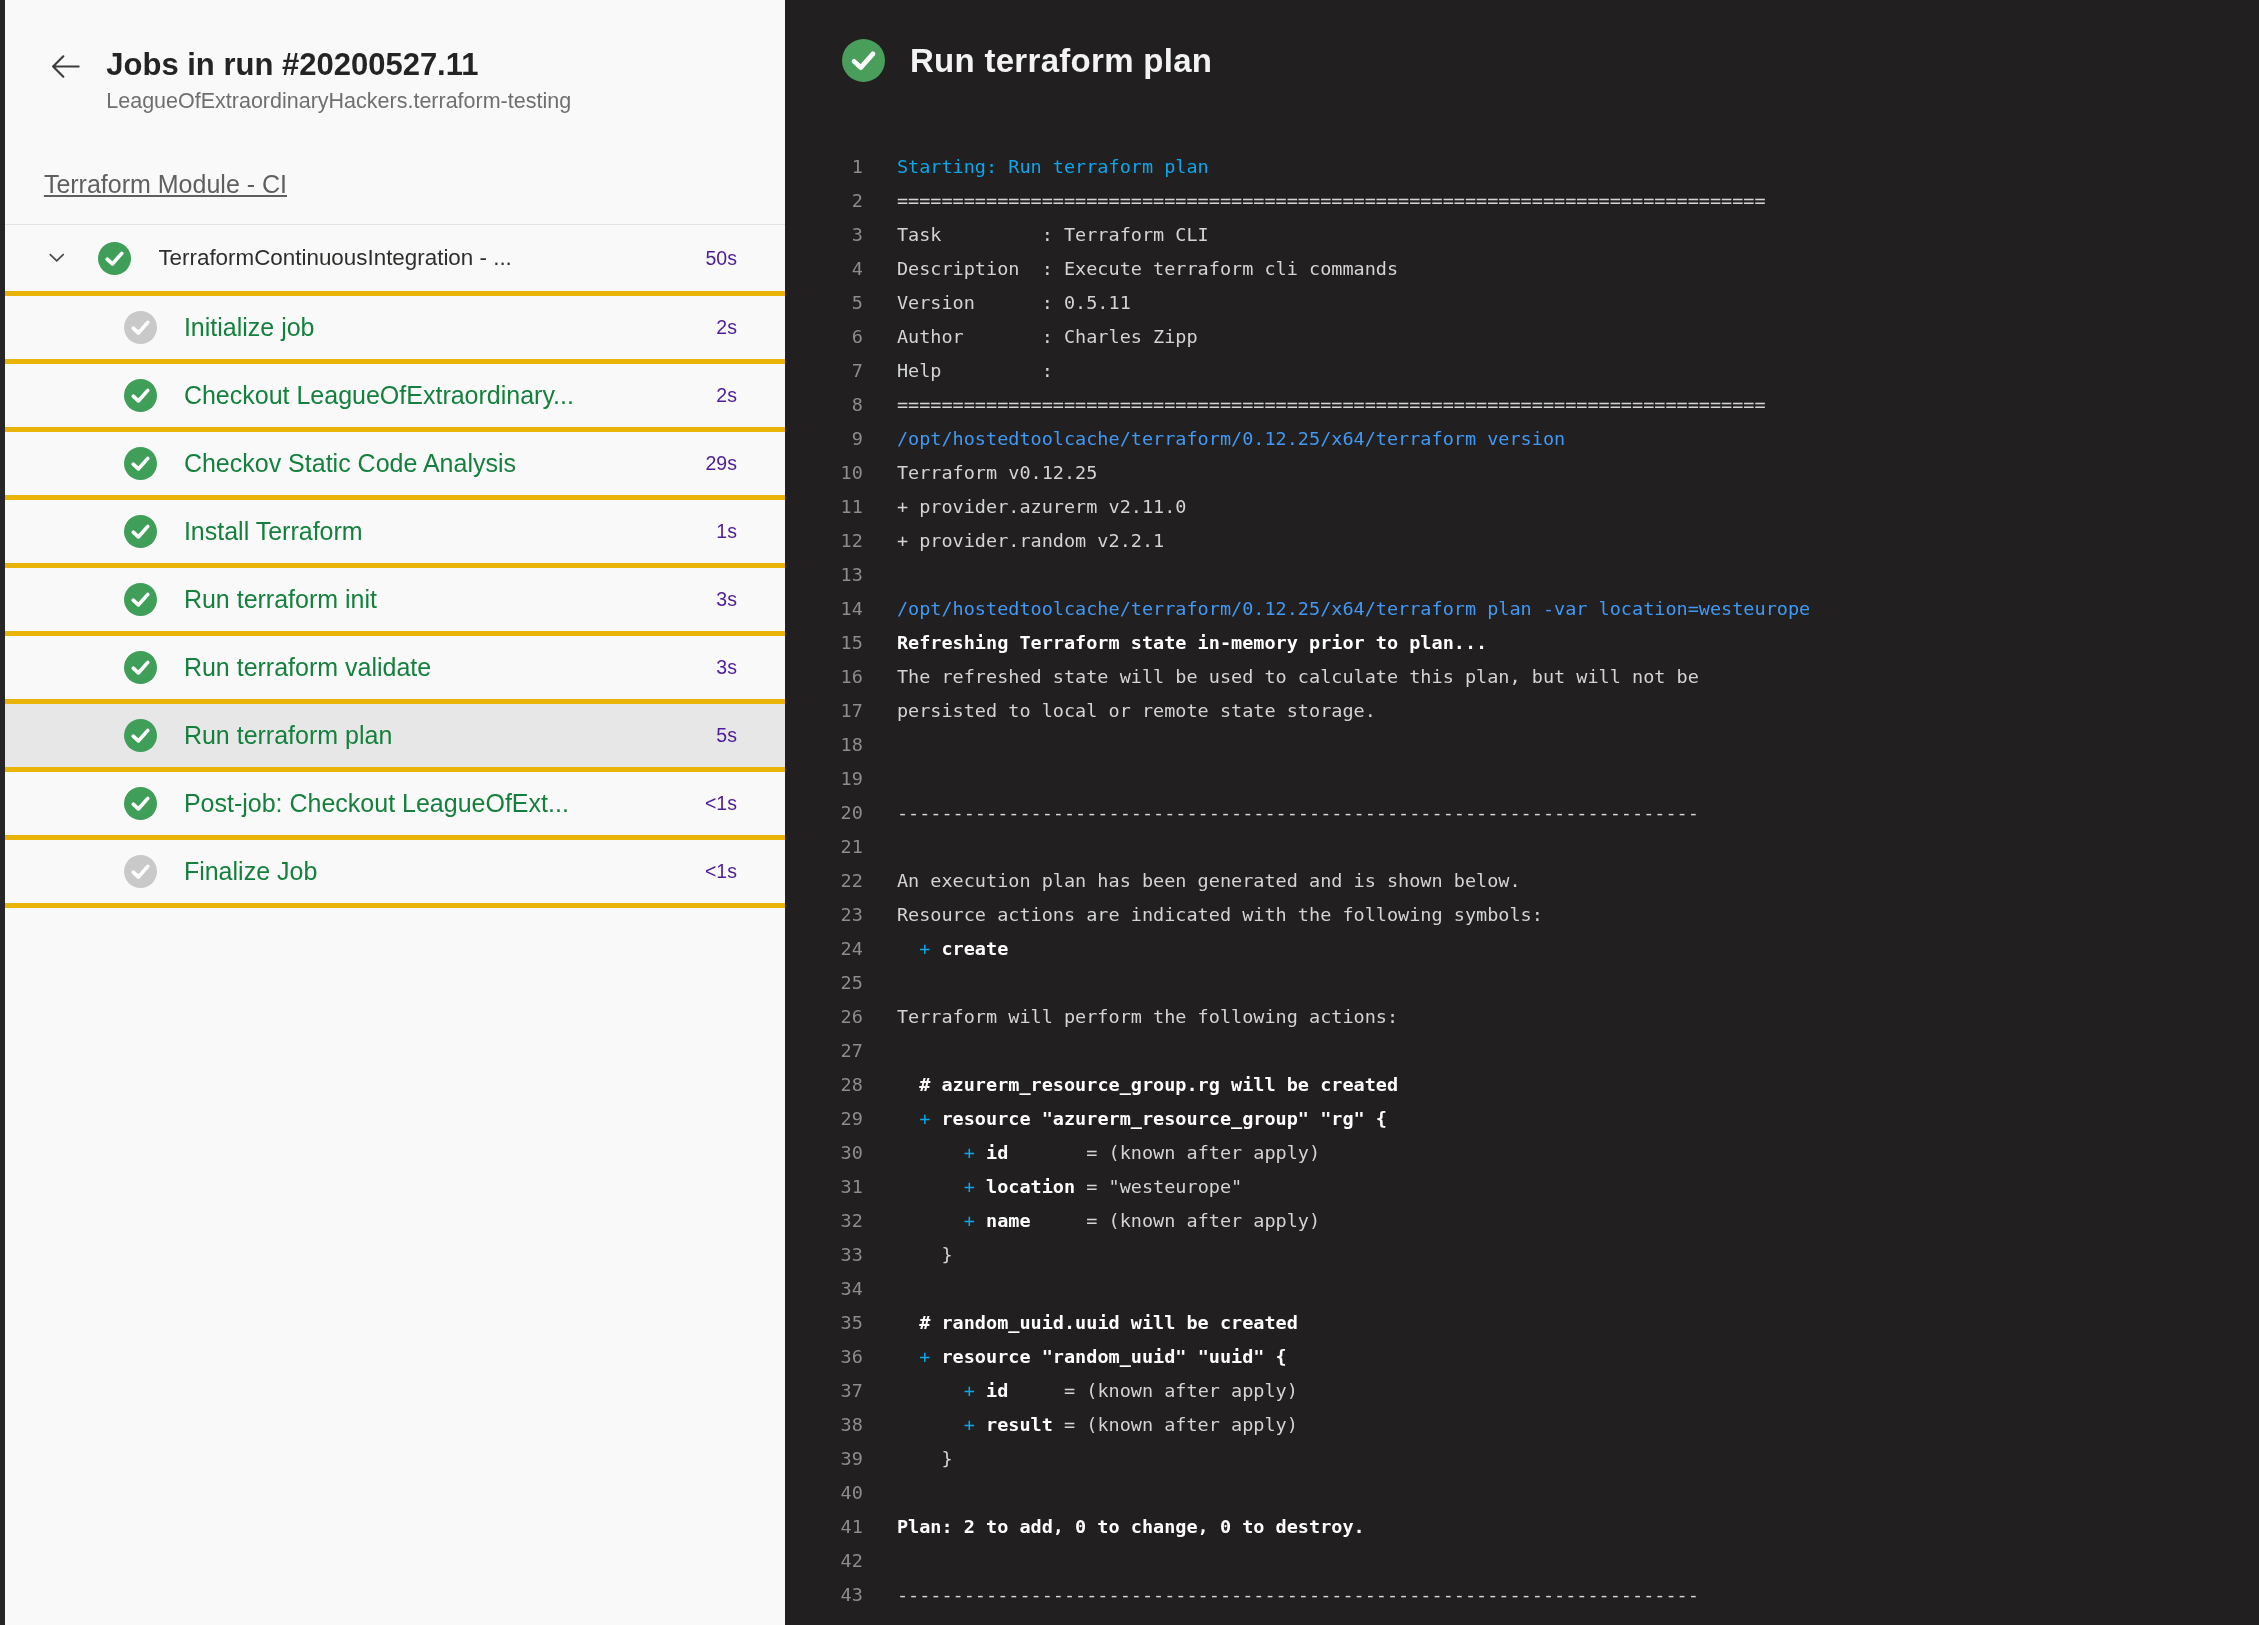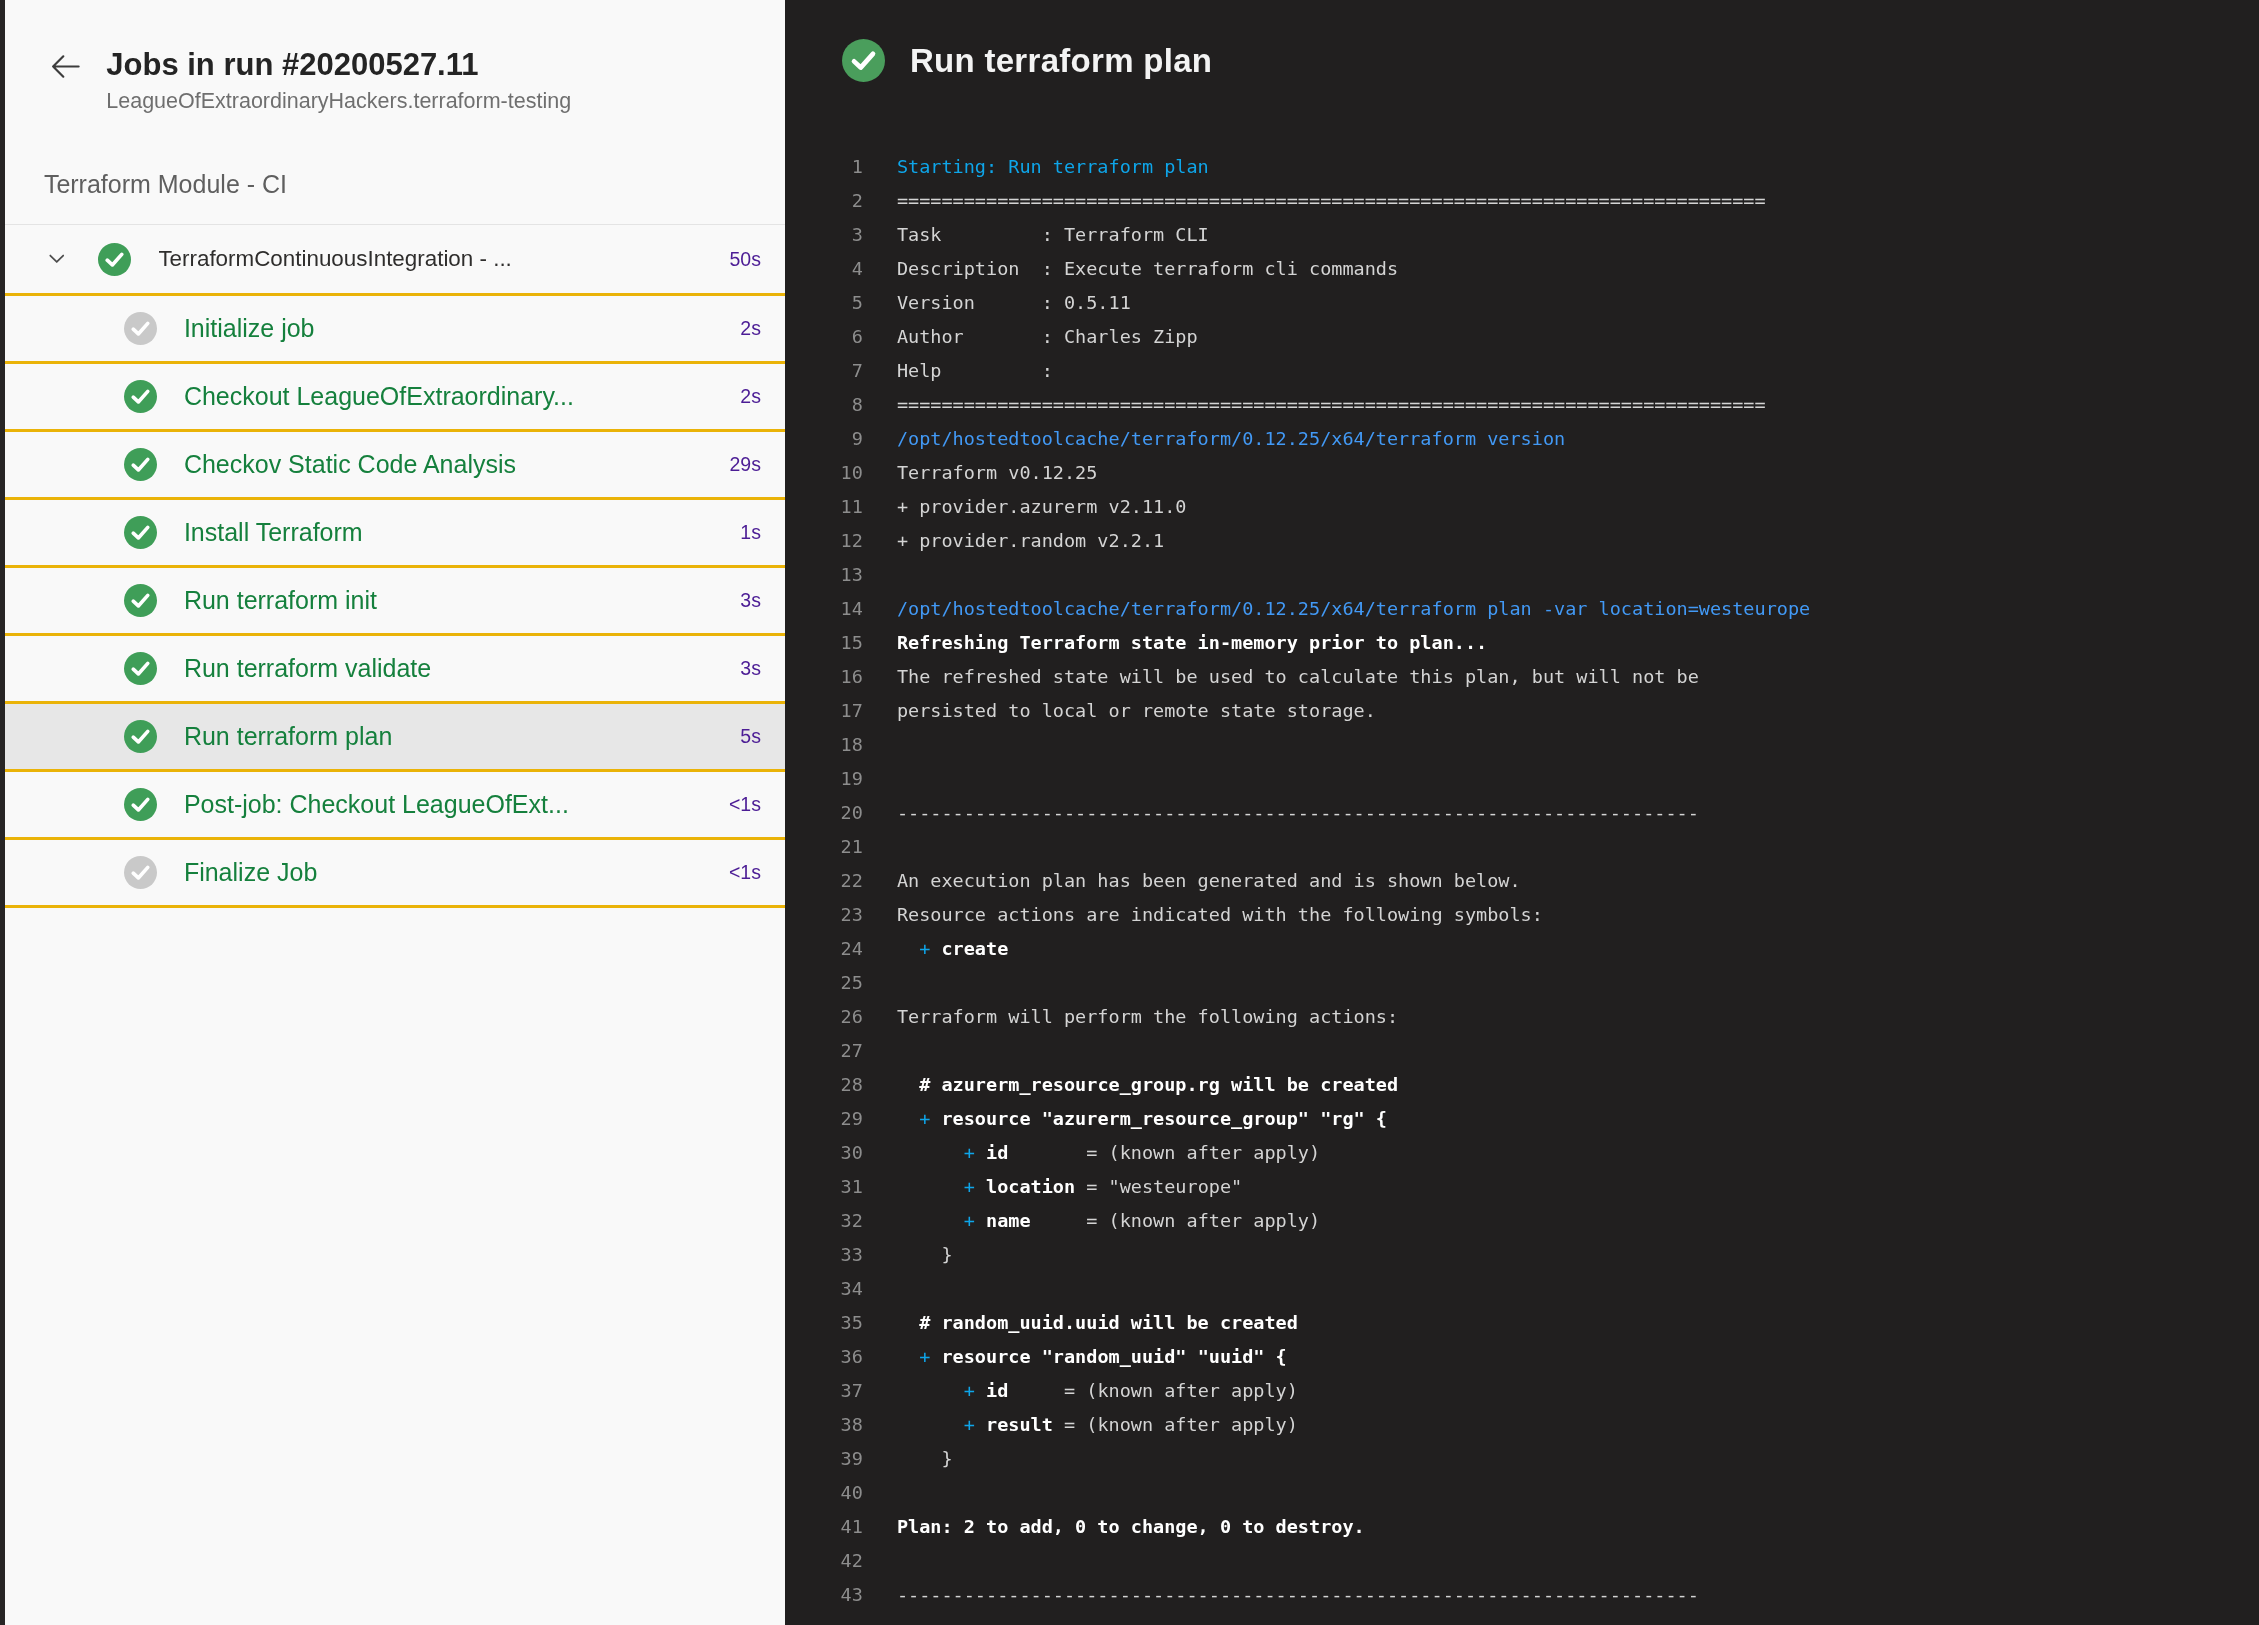--- a/index.html
+++ b/index.html
@@ -13,24 +13,24 @@
   .left-edge{width:4.9px;background:#272525;flex:none;}
 
   
   .sidebar{width:780px;flex:none;background:#f9f9f9;display:flex;flex-direction:column;overflow:hidden;}
   .sb-header{display:flex;align-items:flex-start;padding:45px 29px 0 43px;}
   .back-btn{width:35px;height:35px;margin-top:3.9px;flex:none;cursor:pointer;}
   .back-btn svg{display:block;}
   .sb-titles{margin-left:23.4px;min-width:0;}
   .sb-title{font-size:31px;font-weight:600;color:#242424;line-height:39px;white-space:nowrap;}
   .sb-subtitle{font-size:21.5px;color:#6f6f6f;line-height:31px;margin-top:2px;white-space:nowrap;}
-  .sb-section{margin:53px 0 25px 39px;font-size:25px;color:#5f5f5f;}
+  .sb-section{margin:53px 0 25px 39px;font-size:25px;color:#5f5f5f;text-decoration:underline;}
 
   .rows{display:flex;flex-direction:column;}
-  .row{display:flex;align-items:center;height:68px;border-bottom:3px solid #eab308;padding-right:24px;background:#f9f9f9;box-sizing:border-box;}
+  .row{display:flex;align-items:center;height:68px;border-bottom:5px solid #eab308;padding-right:48px;background:#f9f9f9;box-sizing:border-box;}
   .row.stage{height:72px;border-top:1px solid #e4e4e4;}
   .row.selected{background:#e7e7e7;}
   .chevron{margin-left:41px;width:21.5px;height:21.5px;flex:none;cursor:pointer;}
   .row.stage .status-icon{margin-left:31px;}
   .row.step .status-icon{margin-left:119px;}
   .status-icon{width:33px;height:33px;flex:none;}
   .status-icon svg{display:block;width:100%;height:100%;}
   .row-label{flex:1;margin-left:27px;font-size:25px;color:#15803d;white-space:nowrap;overflow:hidden;}
   .row.stage .row-label{font-size:22.4px;color:#2f2e2d;}
   .row-duration{font-size:19.5px;color:#4c1d95;margin-left:11.7px;flex:none;}

